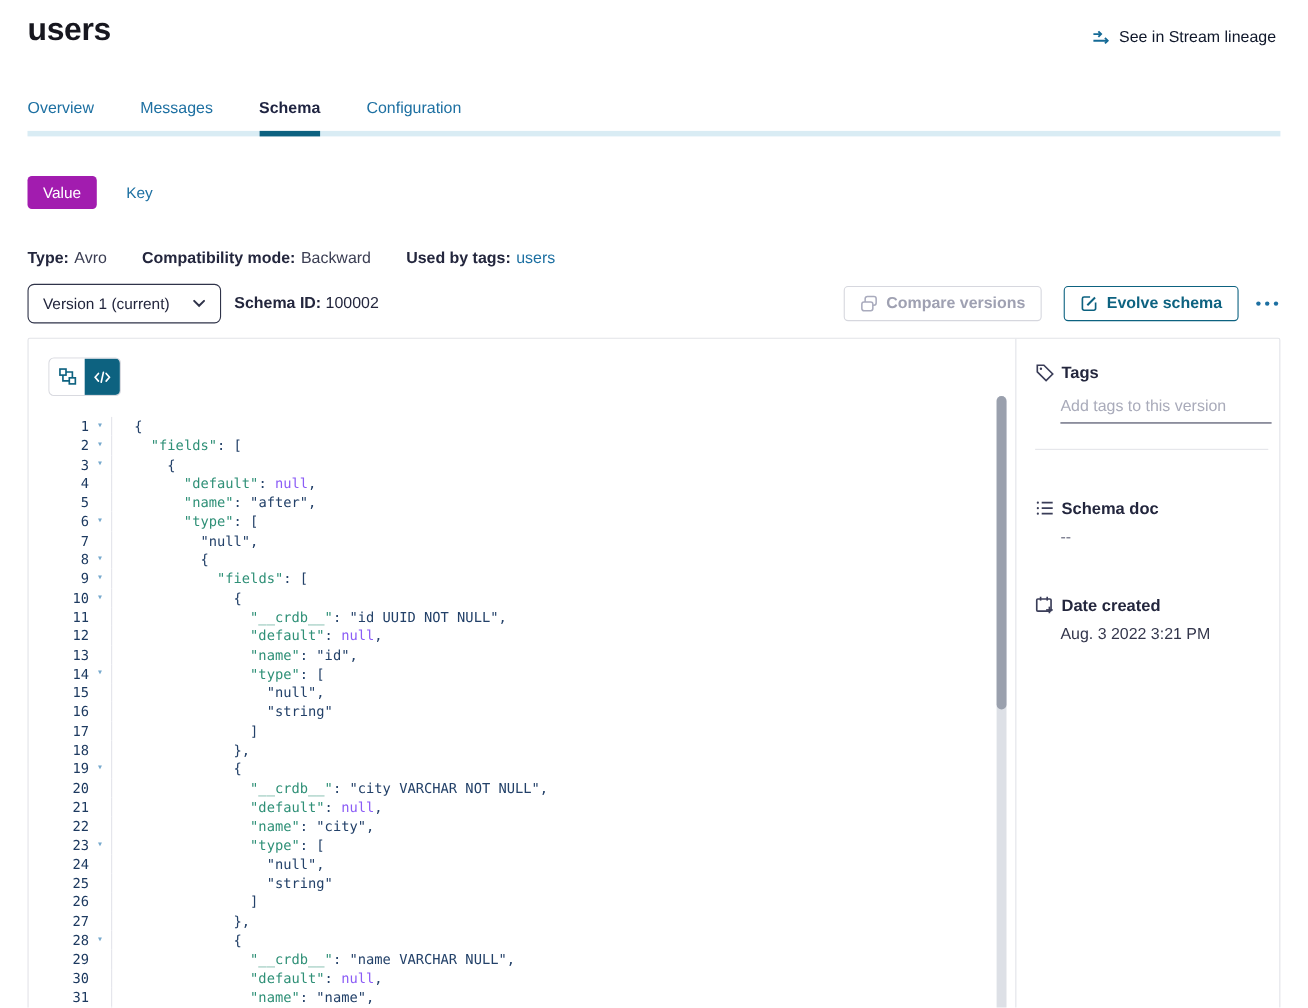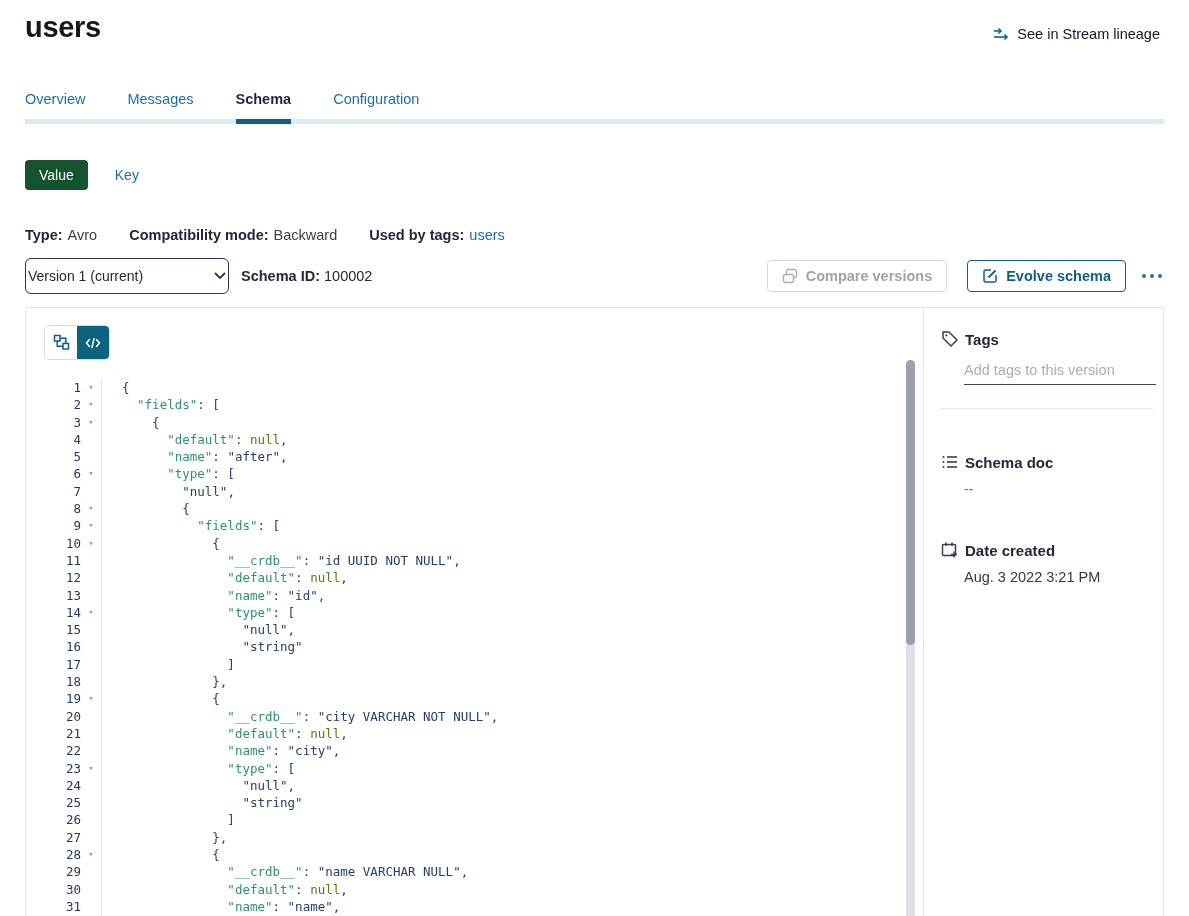--- a/index.html
+++ b/index.html
@@ -14,33 +14,33 @@
 
   
   .tabs { display:flex; gap:42px; margin-top:47px; border-bottom:5px solid #d9ecf4; }
   .tab { font-size:14.5px; font-weight:500; color:#1d70a2; padding-bottom:12px;
     margin-bottom:-5px; border-bottom:5px solid transparent; cursor:pointer; }
   .tab.active { color:#1e2340; font-weight:600; border-bottom-color:#0d6280; }
 
   
   .vk-row { margin-top:36px; display:flex; align-items:center; gap:27px; }
   .vk-btn { height:30px; padding:0 14px; border-radius:4px; font-size:14px; display:flex; align-items:center; cursor:pointer; }
-  .vk-btn.active { background:#14532d; color:#fff; }
+  .vk-btn.active { background:#a21caf; color:#fff; }
   .vk-btn.plain { color:#1d70a2; padding:0; }
 
   
   .meta-row { margin-top:37px; font-size:14.5px; display:flex; gap:32px; }
   .meta-label { font-weight:700; color:#23263d; }
   .meta-value { color:#3a3d52; margin-left:5px; }
   .meta-link { color:#1d70a2; margin-left:5px; cursor:pointer; }
 
   
   .version-row { margin-top:15px; display:flex; align-items:center; }
-  .version-select { height:36px; width:204px; border:1px solid #2f3349; border-radius:6px;
-    display:flex; align-items:center; justify-content:space-between; padding:0 2px; font-size:14px; cursor:pointer; }
+  .version-select { height:36px; width:176px; border:1px solid #2f3349; border-radius:6px;
+    display:flex; align-items:center; justify-content:space-between; padding:0 13px; font-size:14px; cursor:pointer; }
   .schema-id { margin-left:12px; font-size:14.5px; }
   .schema-id b { font-weight:700; }
   .vspacer { flex:1; }
   .btn { height:32px; border-radius:4px; display:flex; align-items:center; gap:8px;
     font-size:14.5px; font-weight:600; padding:0 14px; background:#fff; cursor:pointer; }
   .btn.disabled { border:1px solid #d6d7de; color:#9fa1b2; }
   .btn.outline { border:1px solid #0d6280; color:#0d6280; margin-left:20px; }
   .more-dots { margin-left:14px; display:flex; gap:4px; padding:6px 2px; cursor:pointer; }
   .more-dots i { width:4px; height:4px; border-radius:50%; background:#1d70a2; }
 
@@ -52,21 +52,21 @@
   .view-toggle .vt-btn.active { background:#0d6280; }
 
   .code-lines { margin-top:19px; font-family:"DejaVu Sans Mono", monospace; font-size:12.5px; }
   .code-line { display:flex; height:17.3px; line-height:17.3px; white-space:pre; }
   .ln { width:37px; text-align:right; color:#1d3a60; flex:0 0 auto; }
   .fold { width:21px; text-align:center; color:#76a9cd; font-size:9px; flex:0 0 auto;
     border-right:1px solid #e3e4ea; margin-right:0; }
   .ct { padding-left:20px; color:#234169; }
   .tk { color:#2f9077; }
   .ts { color:#234169; }
-  .tn { color:#4d7c0f; }
+  .tn { color:#8b5cf6; }
 
   .scrollbar-track { position:absolute; top:52px; right:8px; bottom:0; width:9px; background:#dde0e6; border-radius:5px; }
   .scrollbar-thumb { position:absolute; top:0; left:0; width:9px; height:285px; background:#9aa0ad; border-radius:5px; cursor:pointer; }
 
   
   .sidebar { width:240px; border-left:1px solid #e2e3e8; padding:22px 10px 0 17px; }
   .sb-head { display:flex; align-items:center; gap:6px; font-size:15px; font-weight:700; color:#23263d; }
   .sb-head svg { flex:0 0 auto; }
   .tags-input { display:block; margin:14px 0 0 23px; width:192px; border:none; outline:none;
     border-bottom:1.5px solid #40435c; padding:0 0 6px 0; font-size:14.5px; color:#23263d;

